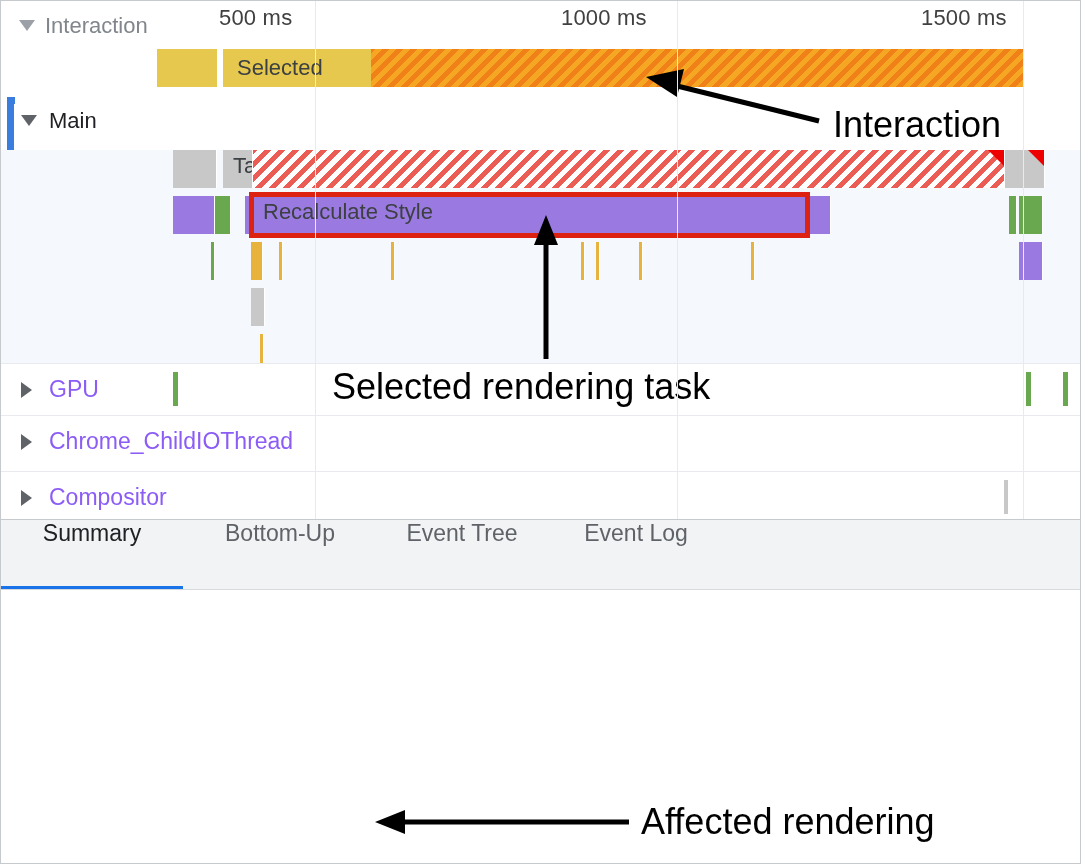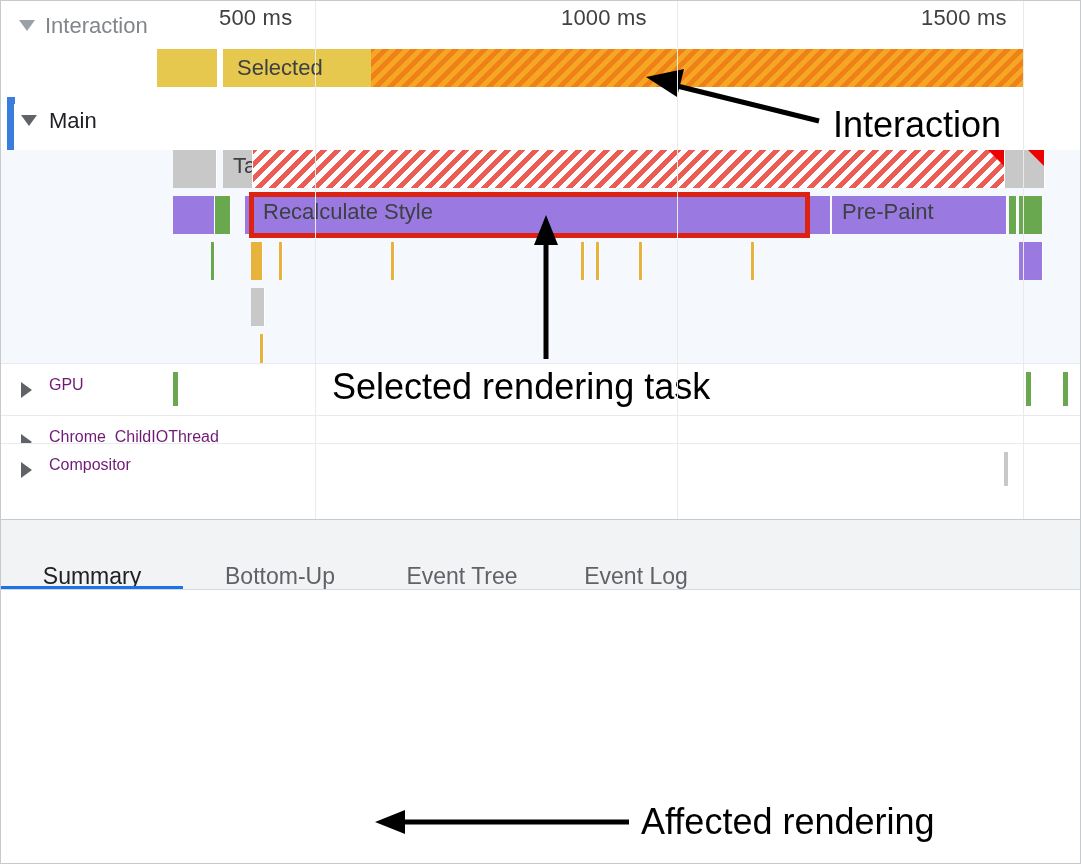--- a/index.html
+++ b/index.html
@@ -90,30 +90,30 @@
   #selection-box{
     position:absolute; border:5px solid #dd2211;
     pointer-events:none;
   }
 
   
   .ctrack{
     position:absolute; left:0; width:1081px; background:#fff;
     border-top:1px solid #e8eaed;
   }
-  .ctrack .ttl{ position:absolute; left:48px; font-size:16px; color:#701a75; white-space:nowrap; }
+  .ctrack .ttl{ position:absolute; left:48px; font-size:23px; color:#8b5cf6; white-space:nowrap; }
 
   
   #tabbar{
     position:absolute; left:0; top:518px; width:1081px; height:70px;
     background:#f1f3f4; border-top:1px solid #c6cacd;
   }
   .tab{
     position:absolute; top:0; height:70px; font-size:23px; color:#5f6368;
-    display:flex; align-items:flex-end; justify-content:center; cursor:default;
+    display:flex; align-items:flex-start; justify-content:center; cursor:default;
     white-space:nowrap;
   }
   .tab.active{ color:#202124; background:#f1f3f4; }
   .tab.active::after{
     content:""; position:absolute; left:0; right:0; bottom:0; height:4px; background:#1a73e8;
   }
 
   
   #summary{
     position:absolute; left:0; top:588px; width:1081px; height:276px; background:#fff;
@@ -169,23 +169,20 @@
           <div class="warn-tri" style="right: 0px;"></div>
         </div>
         <div class="fbar" style="left: 172px; width: 42px; top: 46px; height: 38px; background: rgb(154, 122, 224);"></div>
         <div class="fbar" style="left: 214px; width: 16px; top: 46px; height: 38px; background: rgb(106, 168, 79);"></div>
         <div class="fbar" style="left: 244px; width: 10px; top: 46px; height: 38px; background: rgb(154, 122, 224);"></div>
         <div class="fbar" style="left: 254px; width: 6px; top: 46px; height: 38px; background: rgb(232, 179, 60);"></div>
         <div class="fbar" style="left: 252px; width: 553px; top: 46px; height: 38px; background: rgb(154, 122, 224);">
           <span class="flbl">Recalculate Style</span>
         </div>
         <div class="fbar" style="left: 806px; width: 24px; top: 46px; height: 38px; background: rgb(154, 122, 224);"></div>
-        <div class="fbar" style="left: 831px; width: 175px; top: 46px; height: 38px; background: rgb(154, 122, 224);">
-          <span class="flbl">Pre-Paint</span>
-        </div>
         <div class="fbar" style="left: 1008px; width: 8px; top: 46px; height: 38px; background: rgb(106, 168, 79);"></div>
         <div class="fbar" style="left: 1018px; width: 24px; top: 46px; height: 38px; background: rgb(106, 168, 79);"></div>
         <div class="fbar" style="left: 210px; width: 4px; top: 92px; height: 38px; background: rgb(106, 168, 79);"></div>
         <div class="fbar" style="left: 250px; width: 12px; top: 92px; height: 38px; background: rgb(232, 179, 60);"></div>
         <div class="fbar" style="left: 278px; width: 4px; top: 92px; height: 38px; background: rgb(232, 179, 60);"></div>
         <div class="fbar" style="left: 390px; width: 4px; top: 92px; height: 38px; background: rgb(232, 179, 60);"></div>
         <div class="fbar" style="left: 580px; width: 4px; top: 92px; height: 38px; background: rgb(232, 179, 60);"></div>
         <div class="fbar" style="left: 595px; width: 4px; top: 92px; height: 38px; background: rgb(232, 179, 60);"></div>
         <div class="fbar" style="left: 638px; width: 4px; top: 92px; height: 38px; background: rgb(232, 179, 60);"></div>
         <div class="fbar" style="left: 750px; width: 4px; top: 92px; height: 38px; background: rgb(232, 179, 60);"></div>
@@ -201,21 +198,21 @@
         <div class="tri right" style="left: 20px; top: 18px;"></div>
         <div class="ttl" style="top: 12px;">GPU</div>
         <div style="position: absolute; left: 172px; width: 5px; top: 8px; height: 34px; background: rgb(106, 168, 79);"></div>
         <div style="position: absolute; left: 1025px; width: 5px; top: 8px; height: 34px; background: rgb(106, 168, 79);"></div>
         <div style="position: absolute; left: 1062px; width: 5px; top: 8px; height: 34px; background: rgb(106, 168, 79);"></div>
       </div>
       <div class="ctrack" style="top: 414px; height: 52px;">
         <div class="tri right" style="left: 20px; top: 18px;"></div>
         <div class="ttl" style="top: 12px;">Chrome_ChildIOThread</div>
       </div>
-      <div class="ctrack" style="top: 442px; height: 37px; padding-left: 32px;">
+      <div class="ctrack" style="top: 470px; height: 37px; padding-left: 32px;">
         <div class="tri right" style="left: 20px; top: 18px;"></div>
         <div class="ttl" style="top: 12px;">Compositor</div>
         <div style="position: absolute; left: 1003px; width: 4px; top: 8px; height: 34px; background: rgb(200, 200, 200);"></div>
       </div>
     </div>
 
   <div id="tabbar">
       <div class="tab active" style="left: 0px; width: 182px;">
         <span>Summary</span>
       </div>

